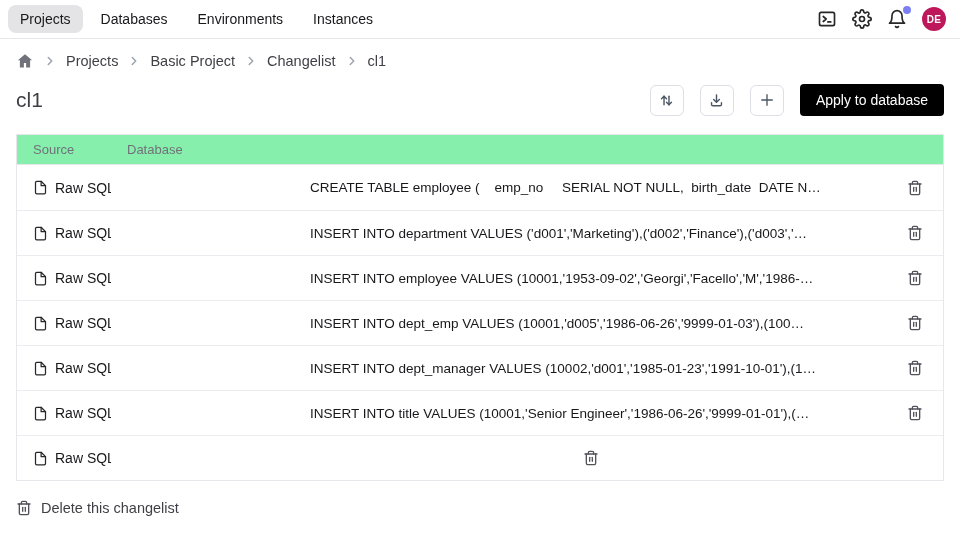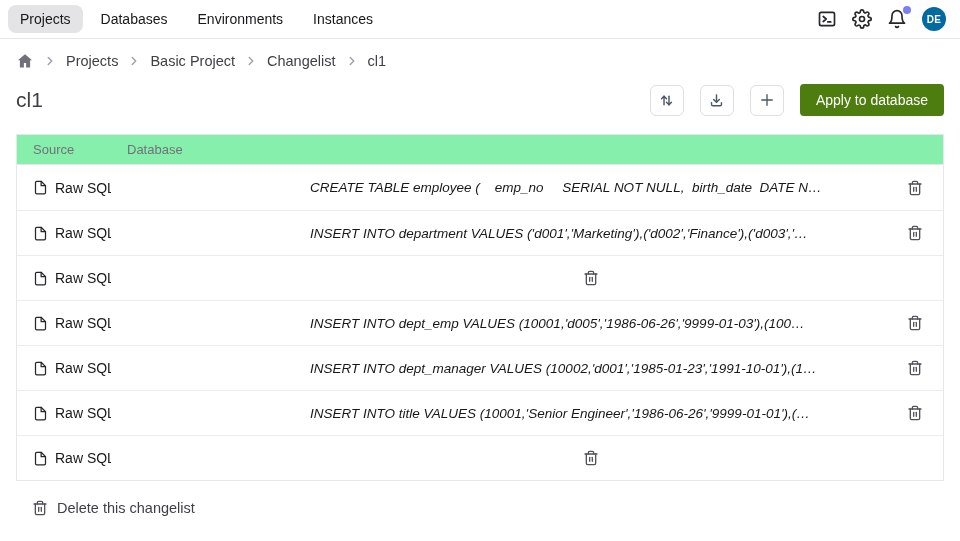--- a/index.html
+++ b/index.html
@@ -38,21 +38,21 @@
     color: #27272a; padding: 0; position: relative;
     display: flex; align-items: center; justify-content: center;
   }
   .dot {
     position: absolute; top: -3px; right: -4px;
     width: 8px; height: 8px; border-radius: 50%;
     background: #7c7ff2;
   }
   .avatar {
     width: 24px; height: 24px; border-radius: 50%;
-    background: #0369a1; color: #ffffff;
+    background: #be185d; color: #ffffff;
     font-size: 10px; font-weight: bold;
     display: flex; align-items: center; justify-content: center;
     cursor: pointer; letter-spacing: .2px;
   }
 
   
   .breadcrumb {
     display: flex; align-items: center; gap: 9px;
     padding: 13px 16px 0 16px;
     font-size: 14.5px; color: #3f3f46;
@@ -69,21 +69,21 @@
   .page-title { font-size: 21px; font-weight: 500; color: #3f3f46; }
   .toolbar { display: flex; align-items: center; gap: 16px; }
   .ghost-btn {
     width: 34px; height: 31px;
     display: flex; align-items: center; justify-content: center;
     background: #ffffff; border: 1px solid #dcdfe4; border-radius: 6px;
     color: #4b5563; cursor: pointer;
   }
   .primary-btn {
     height: 32px; padding: 0 16px;
-    background: #4d7c0f; color: #ffffff;
+    background: #000000; color: #ffffff;
     border: none; border-radius: 4px;
     font-size: 14px; font-family: inherit;
     cursor: pointer; white-space: nowrap;
   }
 
   
   .table {
     margin: 18px 16px 0 16px;
     border: 1px solid #e5e7eb;
   }
@@ -104,32 +104,32 @@
   .tbody-row { height: 45px; background: #ffffff; }
   .tbody-row + .tbody-row { border-top: 1px solid #ececf0; }
   .td { padding-left: 16px; overflow: hidden; }
   .source-cell {
     display: flex; align-items: center; gap: 7px;
     font-size: 14px; color: #18181b; white-space: nowrap;
   }
   .source-cell svg { color: #27272a; flex: none; }
   .sql-cell {
     font-size: 13.5px; color: #18181b;
-    white-space: pre; overflow: hidden; text-overflow: clip; font-style: italic;
+    white-space: pre; overflow: hidden; text-overflow: clip;
   }
   .action-cell { display: flex; justify-content: center; padding: 0; }
   .trash-btn {
     background: none; border: none; cursor: pointer;
     color: #52525b; display: flex; padding: 4px;
   }
 
   
   .footer {
     display: flex; align-items: center; gap: 9px;
-    padding: 19px 16px 0 32px;
+    padding: 19px 16px 0 16px;
     font-size: 14.5px; color: #3f3f46;
     cursor: pointer;
   }
   .footer svg { color: #52525b; }
 </style>
 </head>
 <body>
 
 <header class="topnav">
   <nav class="nav-left">
@@ -276,20 +276,21 @@
 
   <div class="trow tbody-row">
     <div class="td source-cell">
       <svg width="15" height="15" viewBox="0 0 24 24" fill="none" stroke="currentColor" stroke-width="2" stroke-linecap="round" stroke-linejoin="round">
           <path d="M13 2H6a2 2 0 0 0-2 2v16a2 2 0 0 0 2 2h12a2 2 0 0 0 2-2V9z"></path>
           <polyline points="13 2 13 9 20 9"></polyline>
         </svg>
       <span>Raw SQL</span>
     </div>
     <div class="td"></div>
+    <div class="td sql-cell">INSERT INTO employee VALUES (10001,'1953-09-02','Georgi','Facello','M','1986-…</div>
     <div class="action-cell">
       <button class="trash-btn">
         <svg width="16" height="16" viewBox="0 0 24 24" fill="none" stroke="currentColor" stroke-width="2" stroke-linecap="round" stroke-linejoin="round">
             <polyline points="3 6 5 6 21 6"></polyline>
             <path d="M19 6v14a2 2 0 0 1-2 2H7a2 2 0 0 1-2-2V6m3 0V4a2 2 0 0 1 2-2h4a2 2 0 0 1 2 2v2"></path>
             <line x1="10" y1="11" x2="10" y2="17"></line>
             <line x1="14" y1="11" x2="14" y2="17"></line>
           </svg>
       </button>
     </div>

